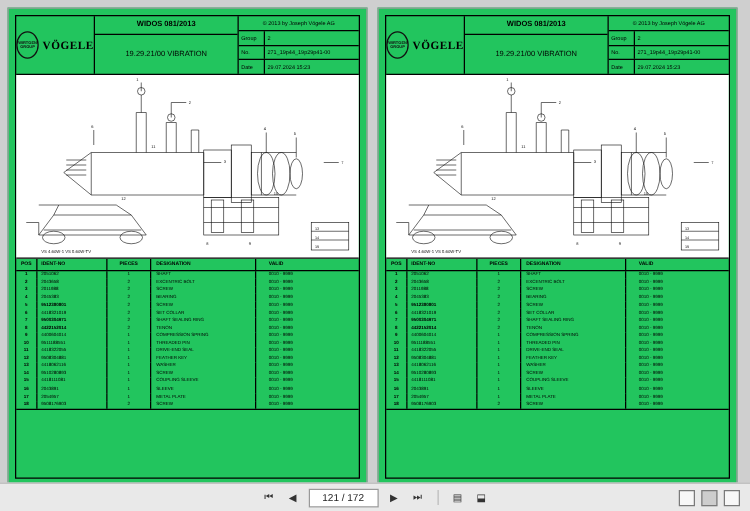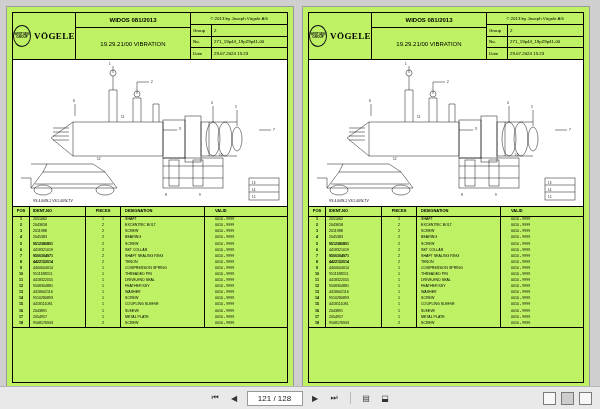--- a/index.html
+++ b/index.html
@@ -4,21 +4,21 @@
 <style>
   html,body{margin:0;padding:0;}
   body{
     width:600px;height:409px;background:#cfcfcf;
     font-family:"Liberation Sans",sans-serif;
     overflow:hidden;
   }
   .viewer{position:relative;width:600px;height:409px;}
   .pages{display:flex;gap:8px;padding:6px 6px 0 6px;box-sizing:border-box;}
   .page{
-    width:288px;height:383px;background:#bef264;border:1px solid #9a9a9a;
+    width:288px;height:383px;background:#22c55e;border:1px solid #9a9a9a;
     box-sizing:border-box;position:relative;
   }
   .sheet{position:absolute;left:5px;top:5px;right:5px;bottom:5px;border:1px solid #000;}
   
   .hdr{display:flex;height:46px;border-bottom:1px solid #000;}
   .hdr-logo{width:62px;border-right:1px solid #000;display:flex;align-items:center;justify-content:center;gap:3px;}
   .logo-circle{
     width:20px;height:20px;border-radius:50%;border:1px solid #111;
     display:flex;align-items:center;justify-content:center;
     font-size:3.2px;line-height:1.05;text-align:center;color:#111;font-weight:bold;
@@ -551,21 +551,21 @@
         </div>
 
       </div>
     </div>
 
   </div>
 
   <div class="toolbar">
     <div class="tb-btn">⏮</div>
     <div class="tb-btn">◀</div>
-    <div class="pagebox">121 / 128</div>
+    <div class="pagebox">121 / 172</div>
     <div class="tb-btn">▶</div>
     <div class="tb-btn">⏭</div>
     <div class="sep"></div>
     <div class="tb-btn">▤</div>
     <div class="tb-btn">⬓</div>
 
     <div class="tb-right">
       <div class="sq"></div>
       <div class="sq dark"></div>
       <div class="sq"></div>

